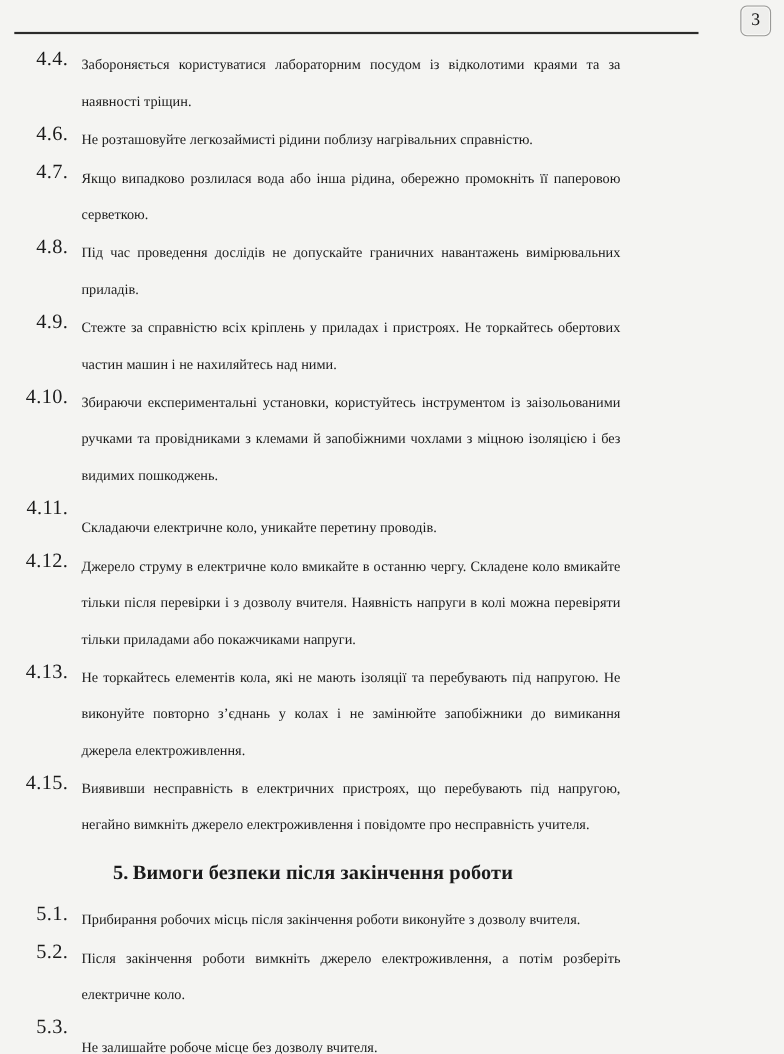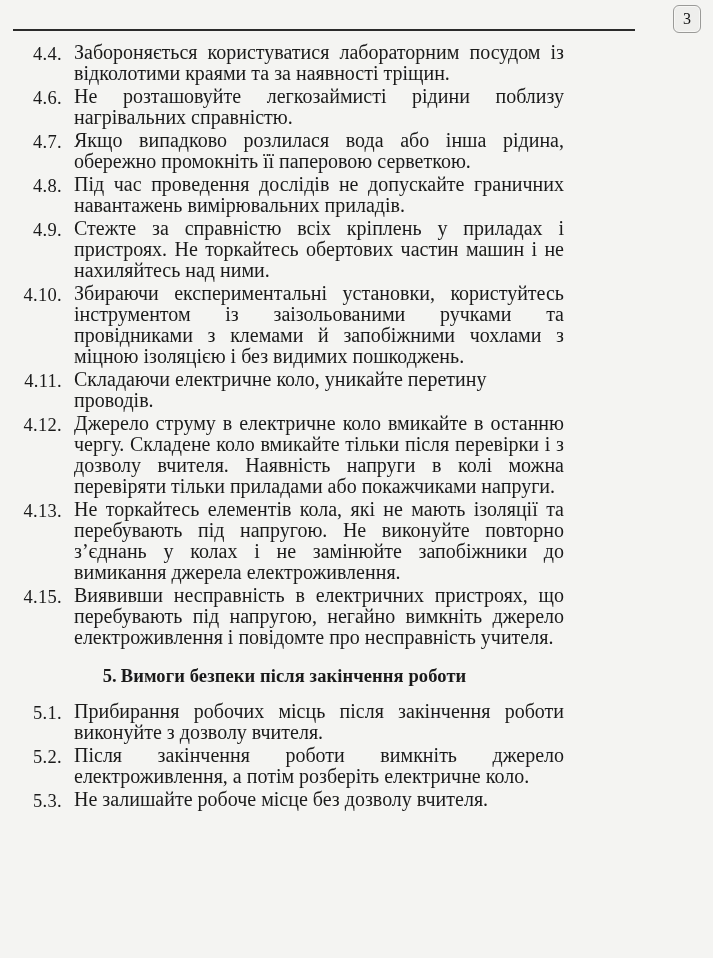--- a/index.html
+++ b/index.html
@@ -76,30 +76,31 @@
     padding-right: 0;
     font-size: 18.5px;
     line-height: 25.2px;
     white-space: nowrap;
     letter-spacing: 0.3px;
   }
 
   .item-body {
     flex: 1 1 auto;
     margin-left: 12px;
-    font-size: 20px;
-    line-height: 21px;
+    font-size: 13px;
+    line-height: 33px;
     text-align: justify;
     text-justify: inter-word;
     hyphens: manual;
     -webkit-hyphens: manual;
   }
 
   .item-body.nojust {
     text-align: left;
+    margin-top: 13px;
   }
 
   .section-heading {
     text-align: center;
     font-weight: bold;
     font-size: 18.5px;
     line-height: 25.2px;
     margin: 16px 0 12px 15px;
     padding-right: 10px;
     letter-spacing: 0.1px;

